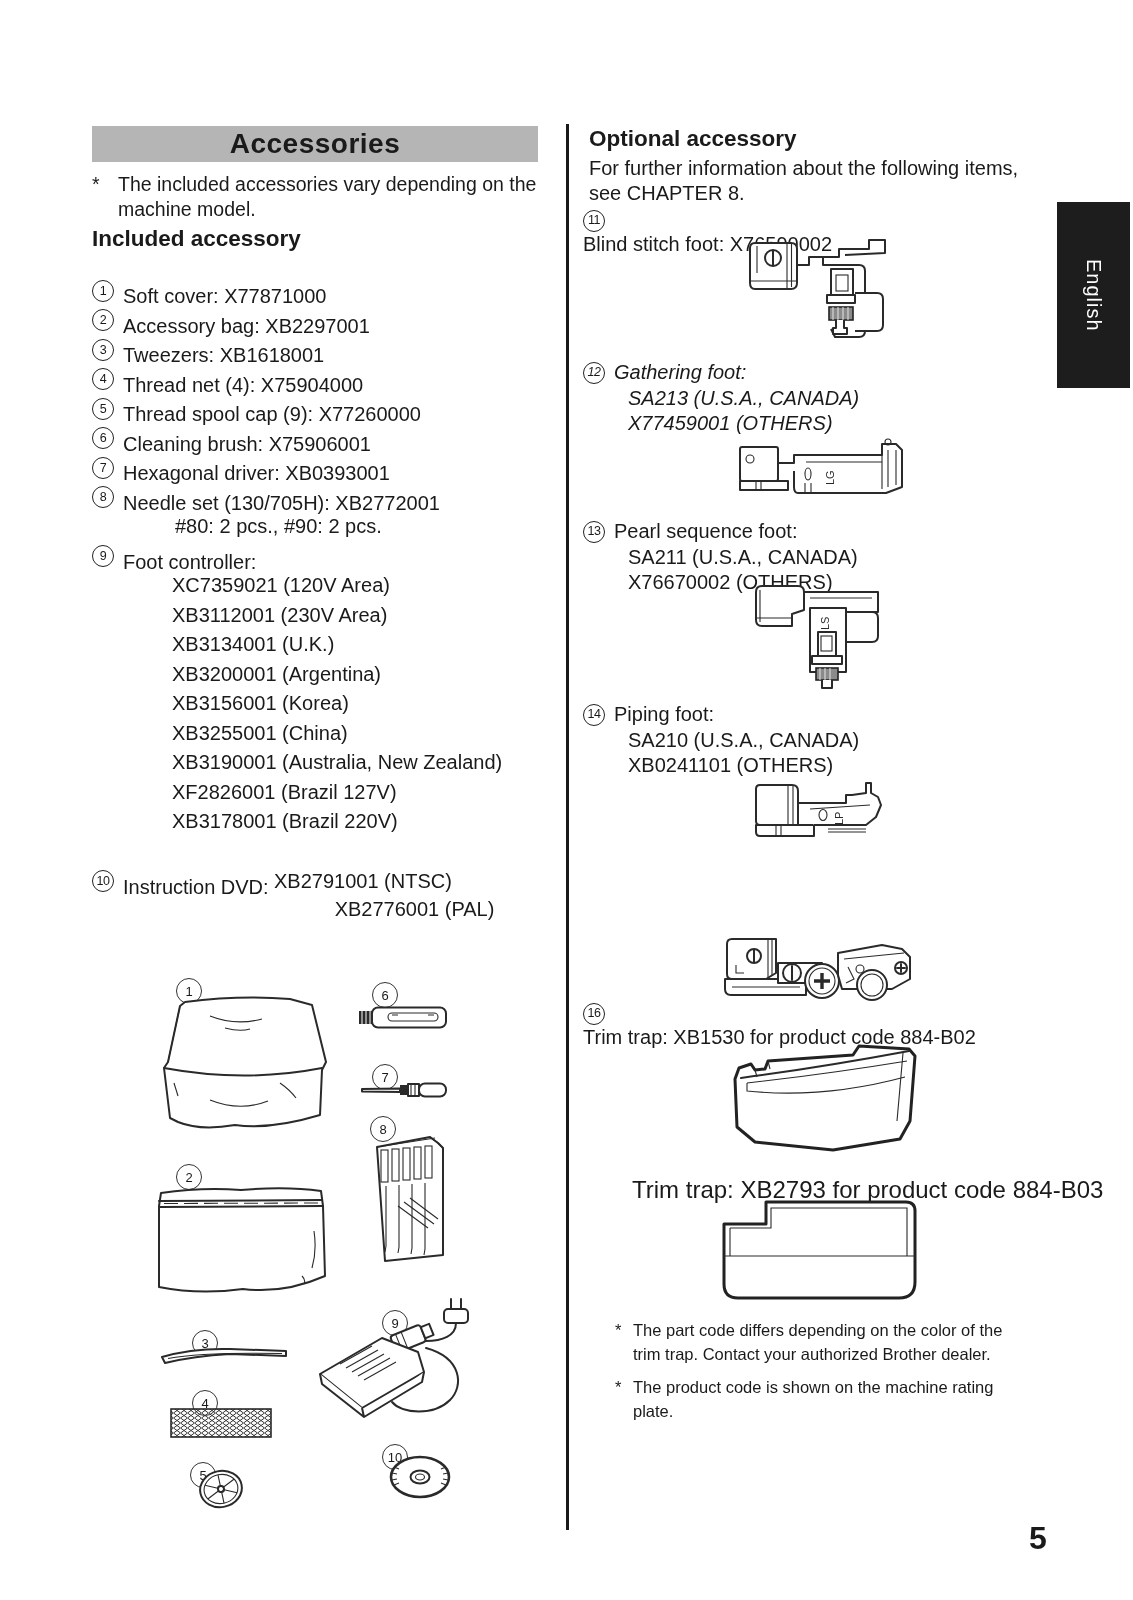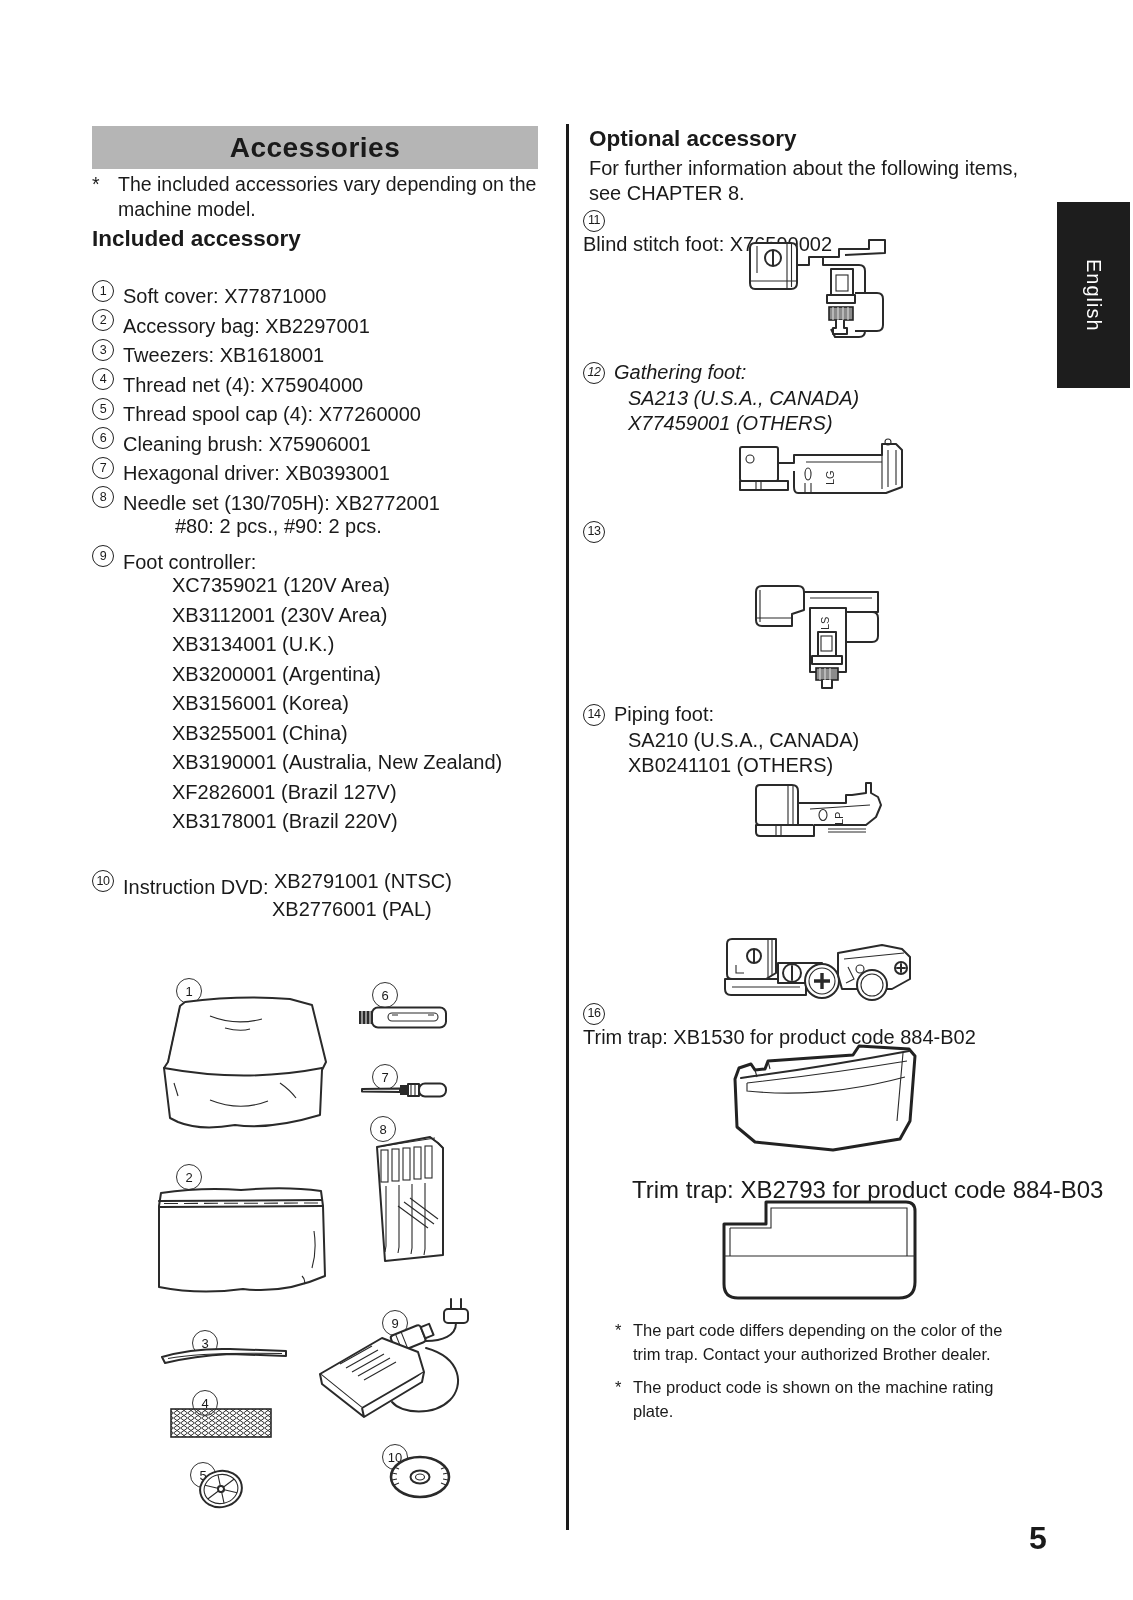--- a/index.html
+++ b/index.html
@@ -1,37 +1,37 @@
 <!DOCTYPE html>
 <html><head>
 <meta charset="utf-8">
 <style>
   html,body{margin:0;padding:0;background:#e9e9e9;}
   .page{position:relative;width:1133px;height:1600px;background:#ffffff;
         font-family:"Liberation Sans", sans-serif;color:#1a1a1a;overflow:hidden;}
   .abs{position:absolute;}
   
-  .title-bar{left:92px;top:126px;width:446px;height:43px;background:#b5b5b5;
+  .title-bar{left:92px;top:126px;width:446px;height:36px;background:#b5b5b5;
              display:flex;align-items:center;justify-content:center;}
   .title-bar span{font-size:28px;font-weight:bold;letter-spacing:0.5px;}
   
   .note{left:92px;top:172px;width:446px;display:flex;font-size:19.5px;line-height:25px;}
   .note .mark{width:26px;flex:0 0 26px;}
   .sec-head{font-size:22.5px;font-weight:bold;}
   .inc-head{left:92px;top:226px;}
   
   .inc-list{left:92px;top:276px;width:465px;font-size:20px;}
   .inc-row{height:29.5px;display:flex;align-items:center;}
   .inc-label{margin-left:9px;white-space:nowrap;margin-top:12px;}
   .inc-sub{height:29.5px;line-height:29.5px;padding-left:83px;white-space:nowrap;}
   .inc-sub2{height:29.5px;line-height:29.5px;padding-left:80px;white-space:nowrap;}
   .gap{margin-top:30px;}
   .dvd-label{margin-left:9px;width:151px;flex:0 0 151px;}
   .dvd-code{white-space:nowrap;}
-  .dvd-code2{height:26px;line-height:26px;padding-left:180px;white-space:nowrap;}
+  .dvd-code2{height:26px;line-height:26px;padding-left:180px;white-space:nowrap;text-align:center;}
   
   .circ{display:inline-flex;width:22px;height:22px;flex:0 0 22px;border:1.6px solid #222;
         border-radius:50%;align-items:center;justify-content:center;
         font-size:12.5px;letter-spacing:-0.5px;box-sizing:border-box;background:#fff;}
   .fig-num{position:absolute;width:24px;height:24px;border:1.6px solid #333;border-radius:50%;
         display:flex;align-items:center;justify-content:center;font-size:13px;background:#fff;}
   
   .divider{left:566px;top:124px;width:2.5px;height:1406px;background:#1a1a1a;}
   .opt-head{left:589px;top:126px;}
   .opt-intro{left:589px;top:156px;width:452px;font-size:20px;line-height:25px;}
@@ -83,21 +83,21 @@
     <div class="inc-row">
       <span class="circ">3</span>
       <span class="inc-label">Tweezers: XB1618001</span>
       </div>
     <div class="inc-row">
       <span class="circ">4</span>
       <span class="inc-label">Thread net (4): X75904000</span>
       </div>
     <div class="inc-row">
       <span class="circ">5</span>
-      <span class="inc-label">Thread spool cap (4): X77260000</span>
+      <span class="inc-label">Thread spool cap (9): X77260000</span>
       </div>
     <div class="inc-row">
       <span class="circ">6</span>
       <span class="inc-label">Cleaning brush: X75906001</span>
       </div>
     <div class="inc-row">
       <span class="circ">7</span>
       <span class="inc-label">Hexagonal driver: XB0393001</span>
       </div>
     <div class="inc-row">
@@ -271,20 +271,25 @@
     <path class="lnf" d="M42,26 L58,26 L58,18 L146,18 L146,7 L160,7 L166,13 L166,50 L150,56 L62,56 Q58,56 58,50 L58,34"></path>
     <path class="thin" d="M70,25 L146,25 M146,7 V52 M152,13 V50 M160,13 L160,48"></path>
     <ellipse class="thin" cx="72" cy="37" rx="3" ry="6"></ellipse>
     <path class="thin" d="M69,46 L69,56 M75,46 L75,56"></path>
     <circle class="thin" cx="152" cy="5" r="3"></circle>
     <text class="mkt" transform="rotate(-90 95 42)" x="89" y="45">LG</text>
   </svg>
 
   <div class="abs opt-item" style="left:583px;top:506px;margin-top:13px;">
     <span class="circ">13</span>
+    <div class="opt-lines">
+      <div>Pearl sequence foot:</div>
+      <div>SA211 (U.S.A., CANADA)</div>
+      <div>X76670002 (OTHERS)</div>
+    </div>
   </div>
   <svg style="left:746px;top:580px;" width="142" height="120" viewBox="0 0 142 120">
     <path class="lnf" d="M16,6 L52,6 Q58,6 58,12 L58,30 L46,34 L46,46 L16,46 Q10,46 10,40 L10,12 Q10,6 16,6 Z"></path>
     <path class="thin" d="M14,10 V42 M10,38 L46,38"></path>
     <path class="lnf" d="M58,12 L132,12 L132,32 L100,32"></path>
     <path class="thin" d="M64,18 L126,18"></path>
     <path class="lnf" d="M102,32 L126,32 Q132,32 132,38 L132,56 Q132,62 126,62 L100,62"></path>
     <rect class="lnf" x="64" y="28" width="36" height="64"></rect>
     <rect class="lnf" x="72" y="52" width="18" height="24"></rect>
     <rect class="thin" x="75" y="56" width="11" height="15"></rect>

